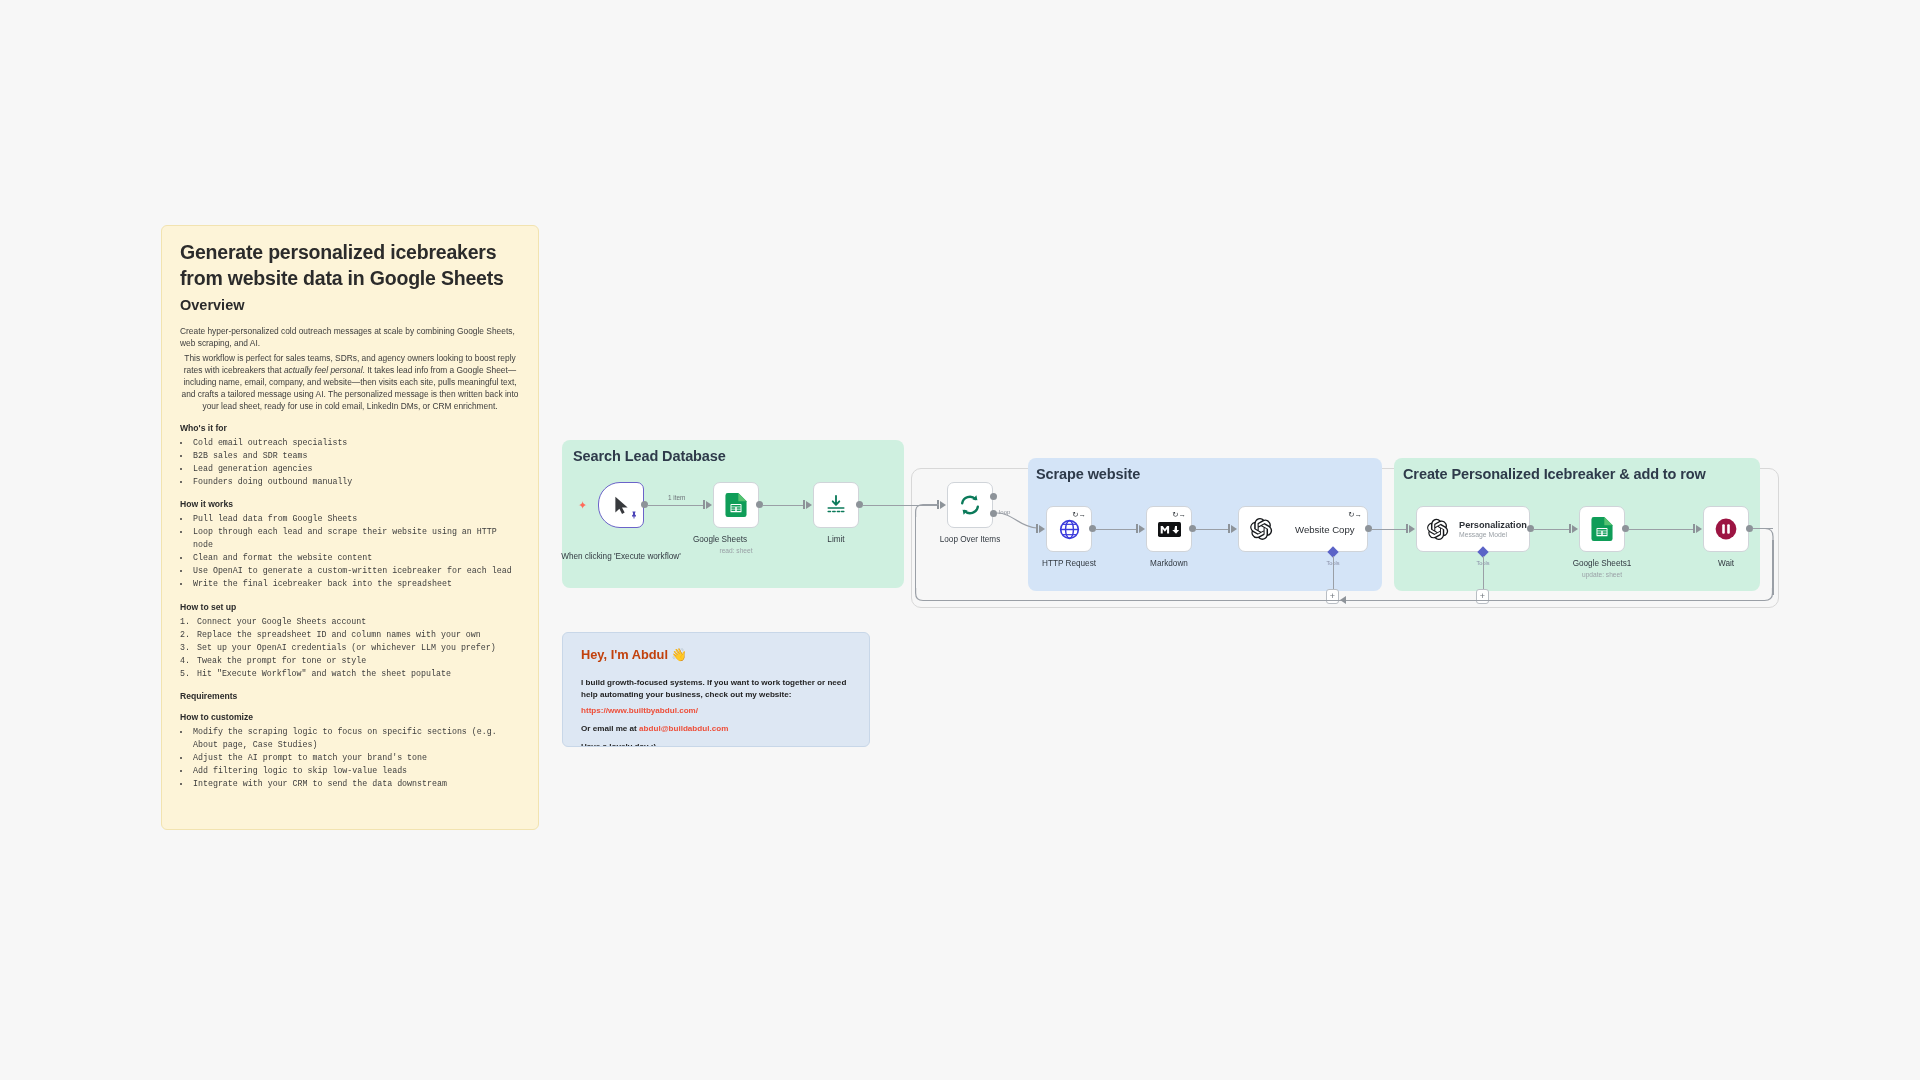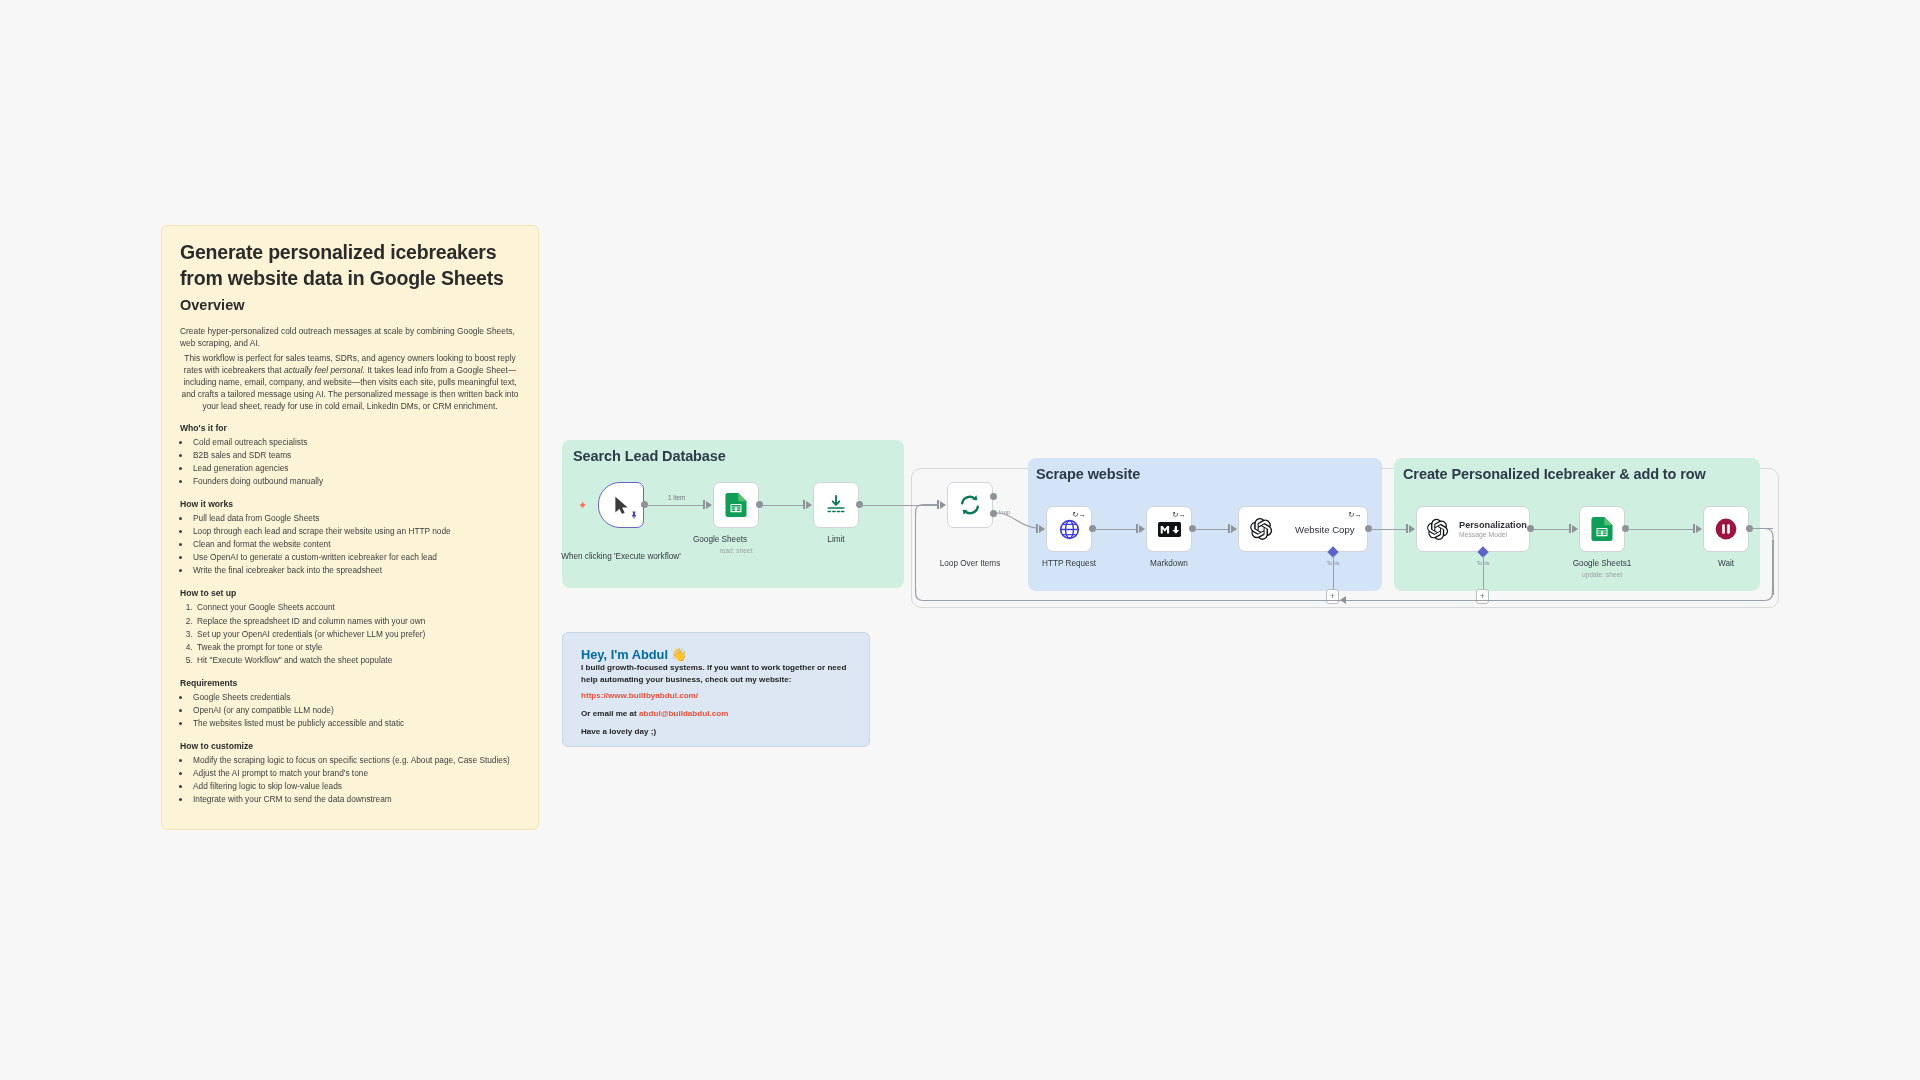--- a/index.html
+++ b/index.html
@@ -49,27 +49,27 @@
   }
   .note-p .it { font-style: italic; }
   .note-sec-h {
     font-size: 8.6px; font-weight: 700; color: #2b2b2b;
     margin: 11px 0 3px 0;
   }
   .note-list {
     margin: 0 0 0 0; padding-left: 11px;
     font-size: 8.3px; color: #3d3d3d; line-height: 1.58;
   }
-  .note-list li { margin: 0; padding-left: 2px; }
+  .note-list li { margin: 0; padding-left: 2px; font-family: Liberation Mono, monospace; }
   ul.note-list { list-style-type: disc; }
   ol.note-list { list-style-type: decimal; padding-left: 15px; }
 
   .blue-h1 {
-    font-size: 12.8px; font-weight: 700; color: #0369a1;
-    margin: 0 0 0 0;
+    font-size: 12.8px; font-weight: 700; color: #c2410c;
+    margin: 0 0 15px 0;
   }
   .blue-p {
     font-size: 8.1px; font-weight: 700; color: #1f1f1f;
     line-height: 1.45; margin: 0 0 5px 0;
   }
   .blue-link { color: #ee4f3a; font-weight: 700; text-decoration: none; }
 
   
   .group {
     position: absolute;
@@ -242,25 +242,20 @@
     <div class="note-sec-h">How to set up</div>
     <ol class="note-list">
       <li>Connect your Google Sheets account</li>
       <li>Replace the spreadsheet ID and column names with your own</li>
       <li>Set up your OpenAI credentials (or whichever LLM you prefer)</li>
       <li>Tweak the prompt for tone or style</li>
       <li>Hit "Execute Workflow" and watch the sheet populate</li>
     </ol>
 
     <div class="note-sec-h">Requirements</div>
-    <ul class="note-list">
-      <li>Google Sheets credentials</li>
-      <li>OpenAI (or any compatible LLM node)</li>
-      <li>The websites listed must be publicly accessible and static</li>
-    </ul>
 
     <div class="note-sec-h">How to customize</div>
     <ul class="note-list">
       <li>Modify the scraping logic to focus on specific sections (e.g. About page, Case Studies)</li>
       <li>Adjust the AI prompt to match your brand's tone</li>
       <li>Add filtering logic to skip low-value leads</li>
       <li>Integrate with your CRM to send the data downstream</li>
     </ul>
   </div>
 
@@ -347,21 +342,21 @@
   <div class="arrow-in" style="left:940px; top:500.5px;"></div>
 
   <div class="node node-sq" style="left:947px; top:482px;">
     <svg class="ic" width="24" height="24" viewBox="0 0 24 24">
       <path d="M4.2 10.2 A7.8 7.8 0 0 1 17.4 6.1" stroke="#0b7a5a" stroke-width="2.4" fill="none" stroke-linecap="round"></path>
       <path d="M19.8 13.8 A7.8 7.8 0 0 1 6.6 17.9" stroke="#0b7a5a" stroke-width="2.4" fill="none" stroke-linecap="round"></path>
       <path d="M18.4 2.2 L19.4 7.2 L14.4 6.6 Z" fill="#0b7a5a"></path>
       <path d="M5.6 21.8 L4.6 16.8 L9.6 17.4 Z" fill="#0b7a5a"></path>
     </svg>
   </div>
-  <div class="node-label" style="left:970px; top:535px;margin-top:24px;">Loop Over Items</div>
+  <div class="node-label" style="left:970px; top:535px;">Loop Over Items</div>
 
   <div class="dot-out" style="left:990px; top:493px;"></div>
   <div class="dot-out" style="left:990px; top:510px;"></div>
   <div class="loop-label" style="left:999px; top:509px;">loop</div>
 
   <svg style="position:absolute; left:995px; top:505px; width:60px; height:30px; overflow:visible;">
     <path d="M2 8 C 18 8, 24 22, 42 23" stroke="#9a9fa6" stroke-width="1.2" fill="none"></path>
   </svg>
   <div class="arrow-bar" style="left:1036px; top:524px;"></div>
   <div class="arrow-in" style="left:1039px; top:524.5px;"></div>

